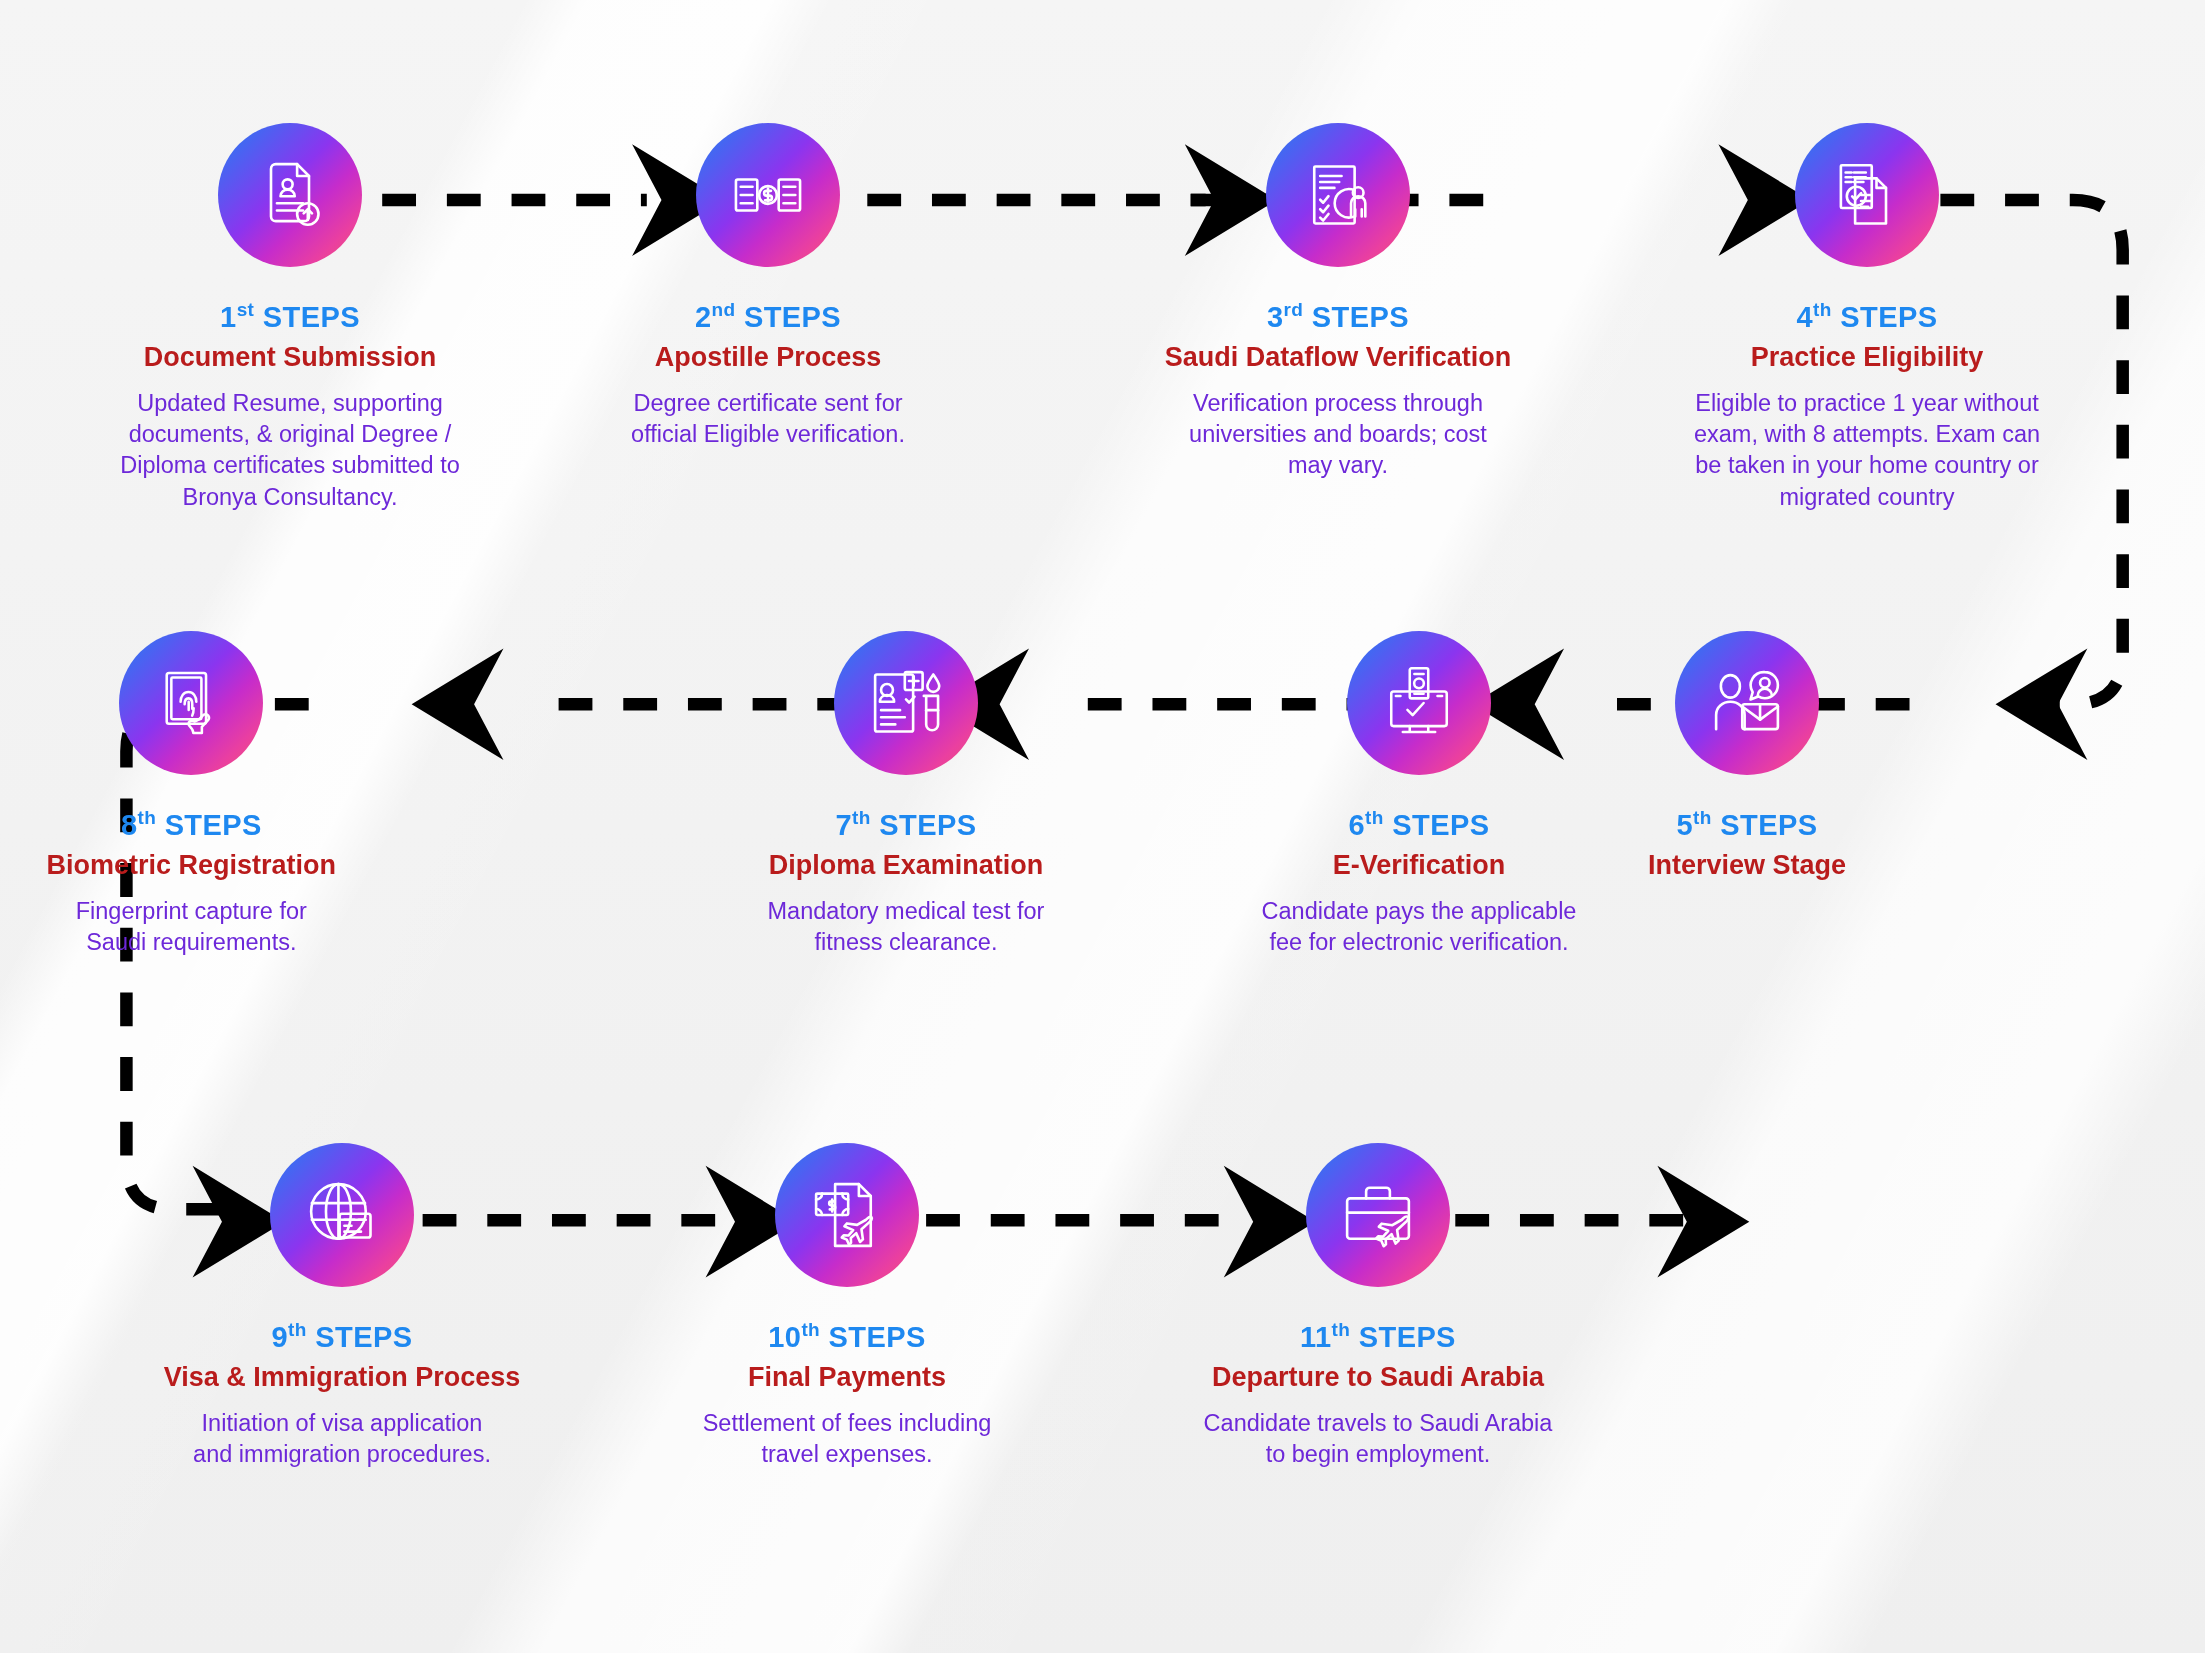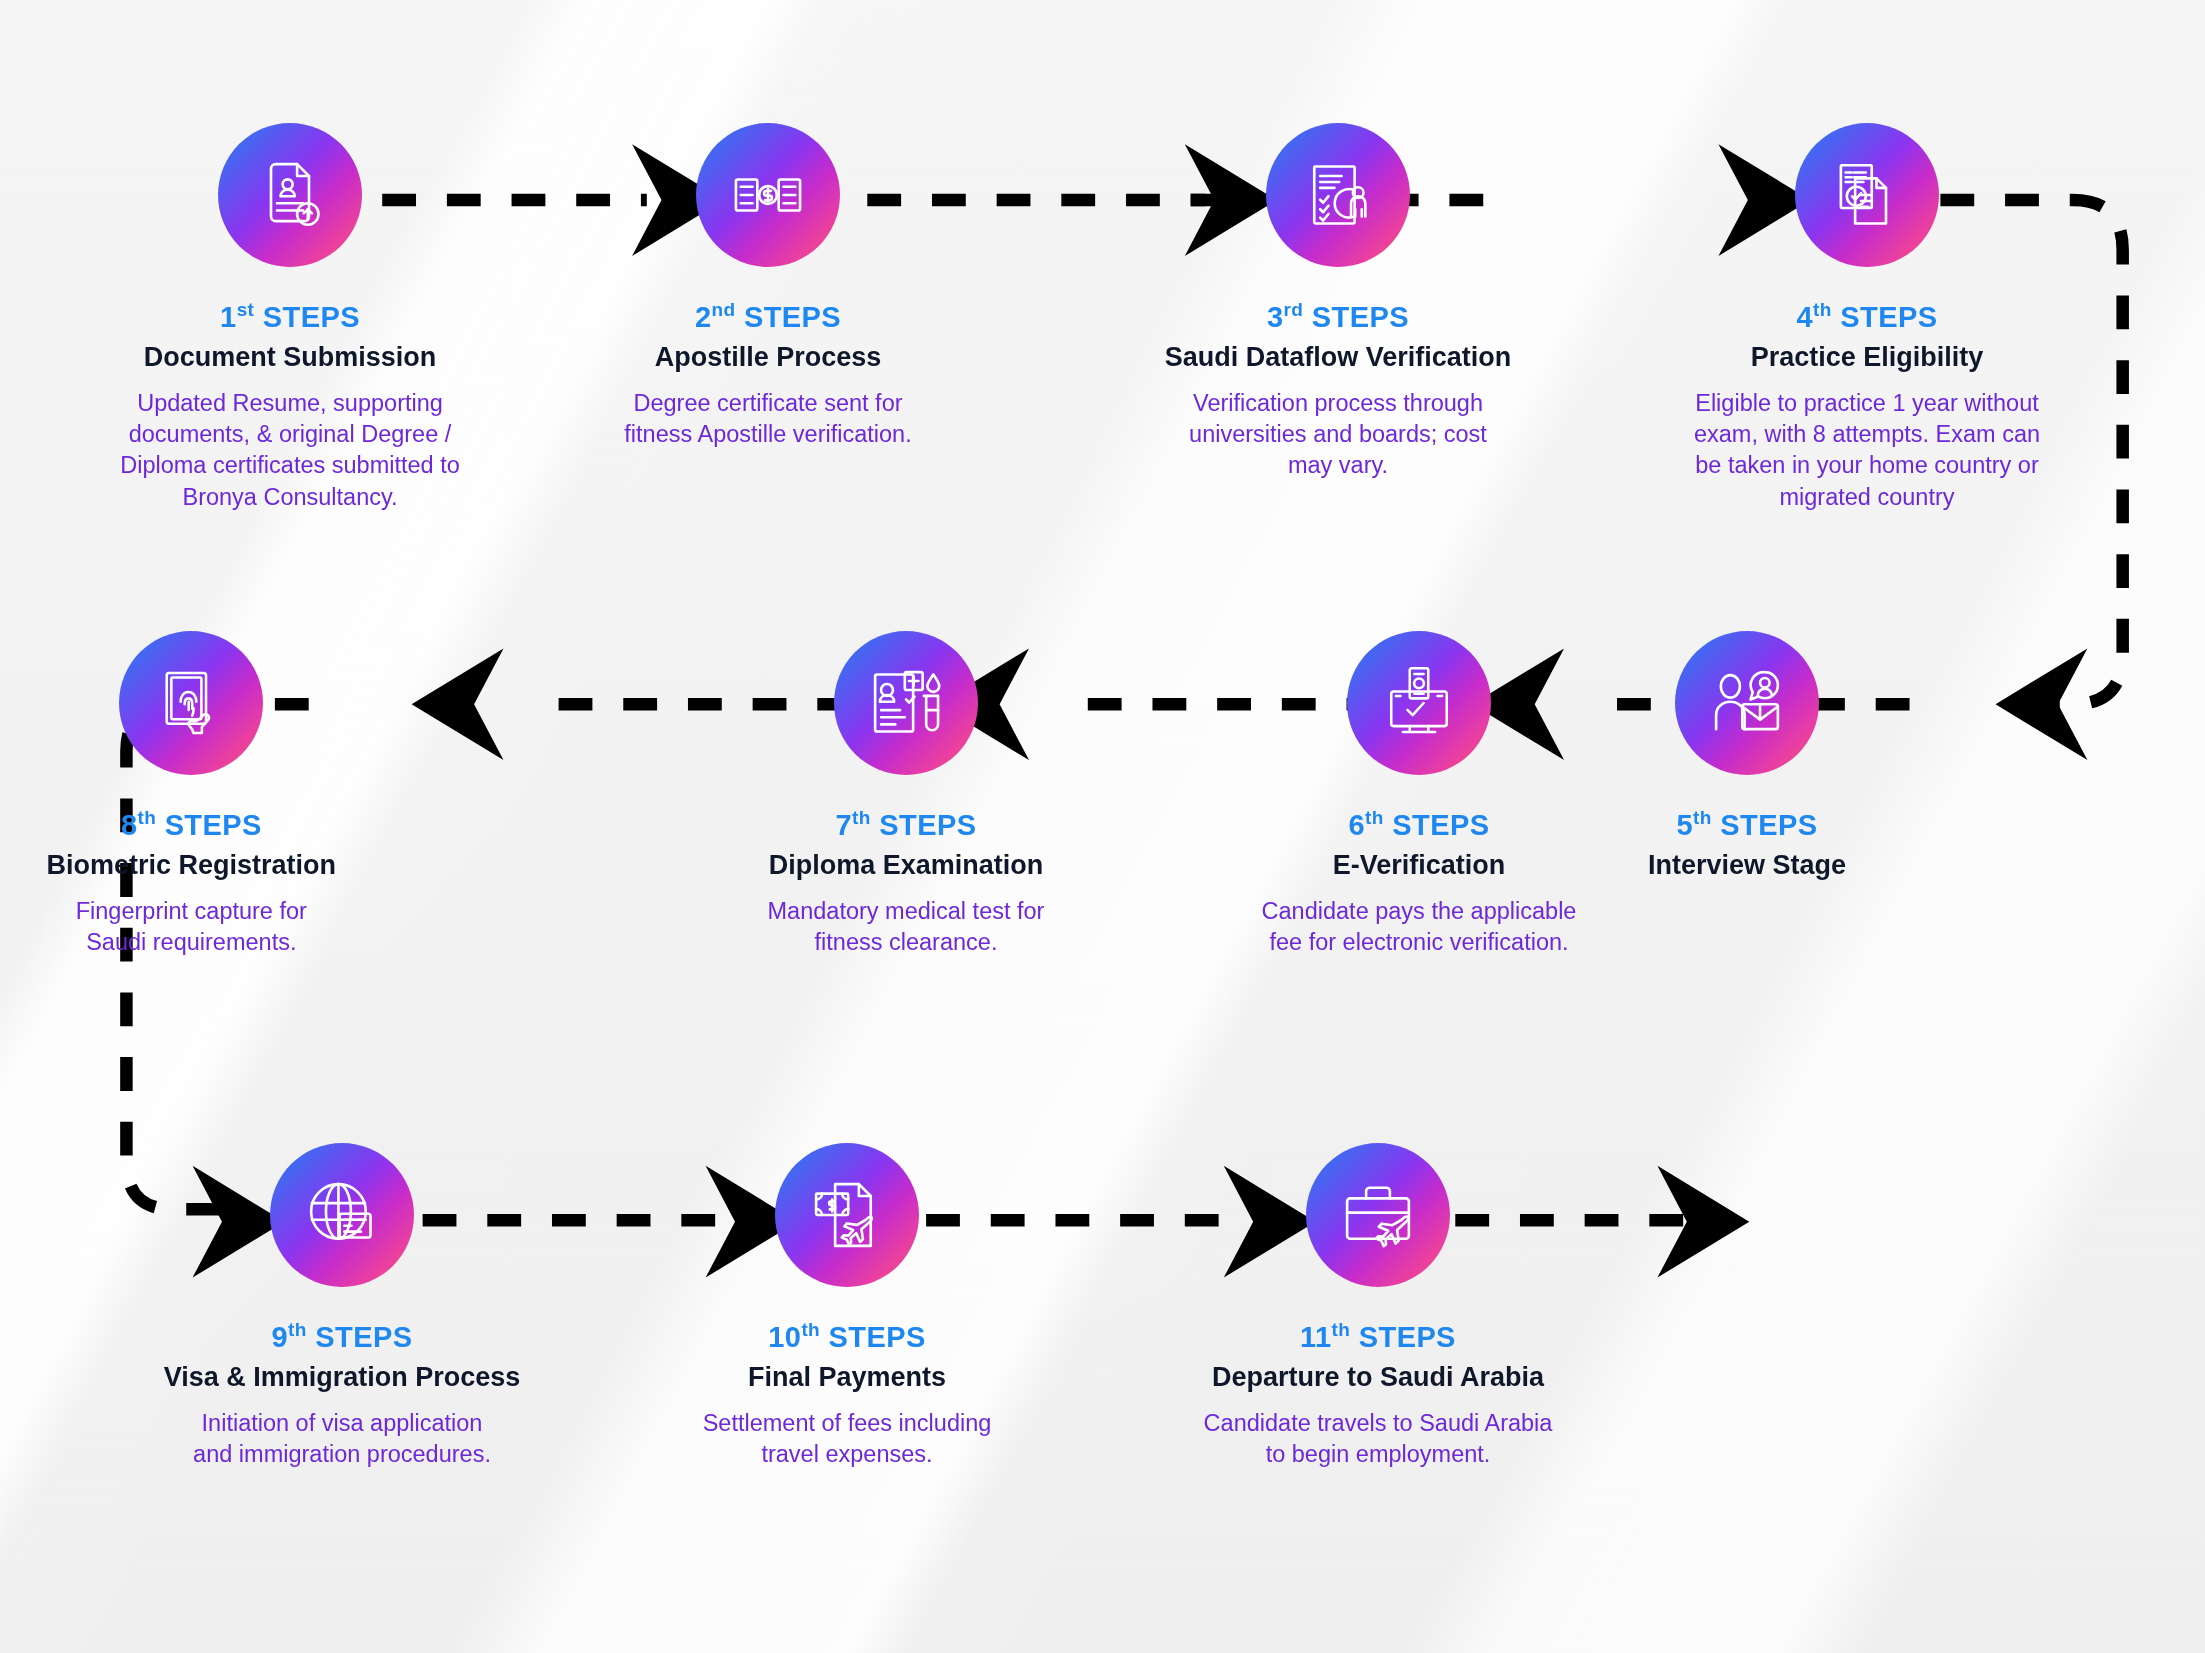--- a/index.html
+++ b/index.html
@@ -61,21 +61,21 @@
     font-weight: 700;
     color: #1e88f0;
     letter-spacing: 0.4px;
     line-height: 1;
   }
   .step-label .ord { font-size: 19px; vertical-align: super; }
   .step-title {
     margin-top: 11.8px;
     font-size: 27px;
     font-weight: 700;
-    color: #0f172a;
+    color: #b91c1c;
     line-height: 1.1;
   }
   .step-desc {
     margin-top: 14.7px;
     font-size: 23.5px;
     color: #6d28d9;
     line-height: 1.33;
     font-weight: 400;
   }
   .step-desc .ln { display: block; }
@@ -160,21 +160,21 @@
       <path d="M23 32h1.5M39.5 32H41"></path>
     </svg>
   </div>
   <div class="step-label">
     <span>2</span><span class="ord">nd</span>
     <span>STEPS</span>
   </div>
   <div class="step-title">Apostille Process</div>
   <div class="step-desc">
     <span class="ln">Degree certificate sent for</span>
-    <span class="ln">fitness Apostille verification.</span>
+    <span class="ln">official Eligible verification.</span>
   </div>
 </div>
 
 <div class="node" style="left:1132px; top:123px;">
   <div class="bubble">
     <svg width="76" height="76" viewBox="0 0 64 64" fill="none" stroke="#fff" stroke-width="2.2" stroke-linecap="round" stroke-linejoin="round">
       <rect x="12" y="8" width="34" height="48" rx="1"></rect>
       <path d="M17 16h18M17 21h16M17 26h12"></path>
       <path d="M17 36l2.5 2.5L24 33M17 44l2.5 2.5L24 41M17 51l2.5 2.5L24 48"></path>
       <path d="M46 28a12 12 0 1 0 0 22"></path>

